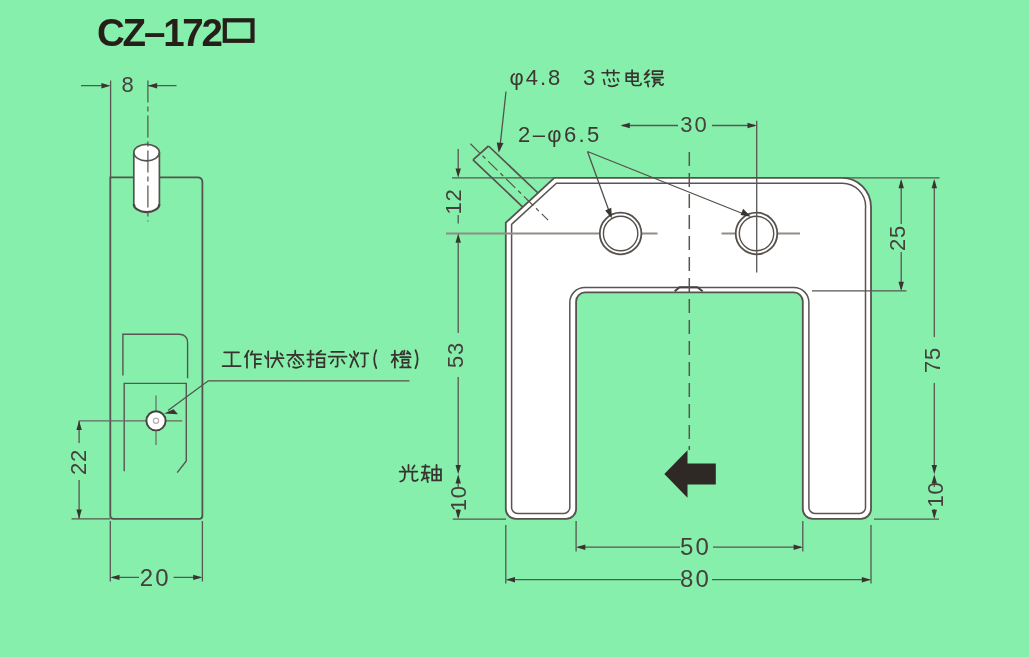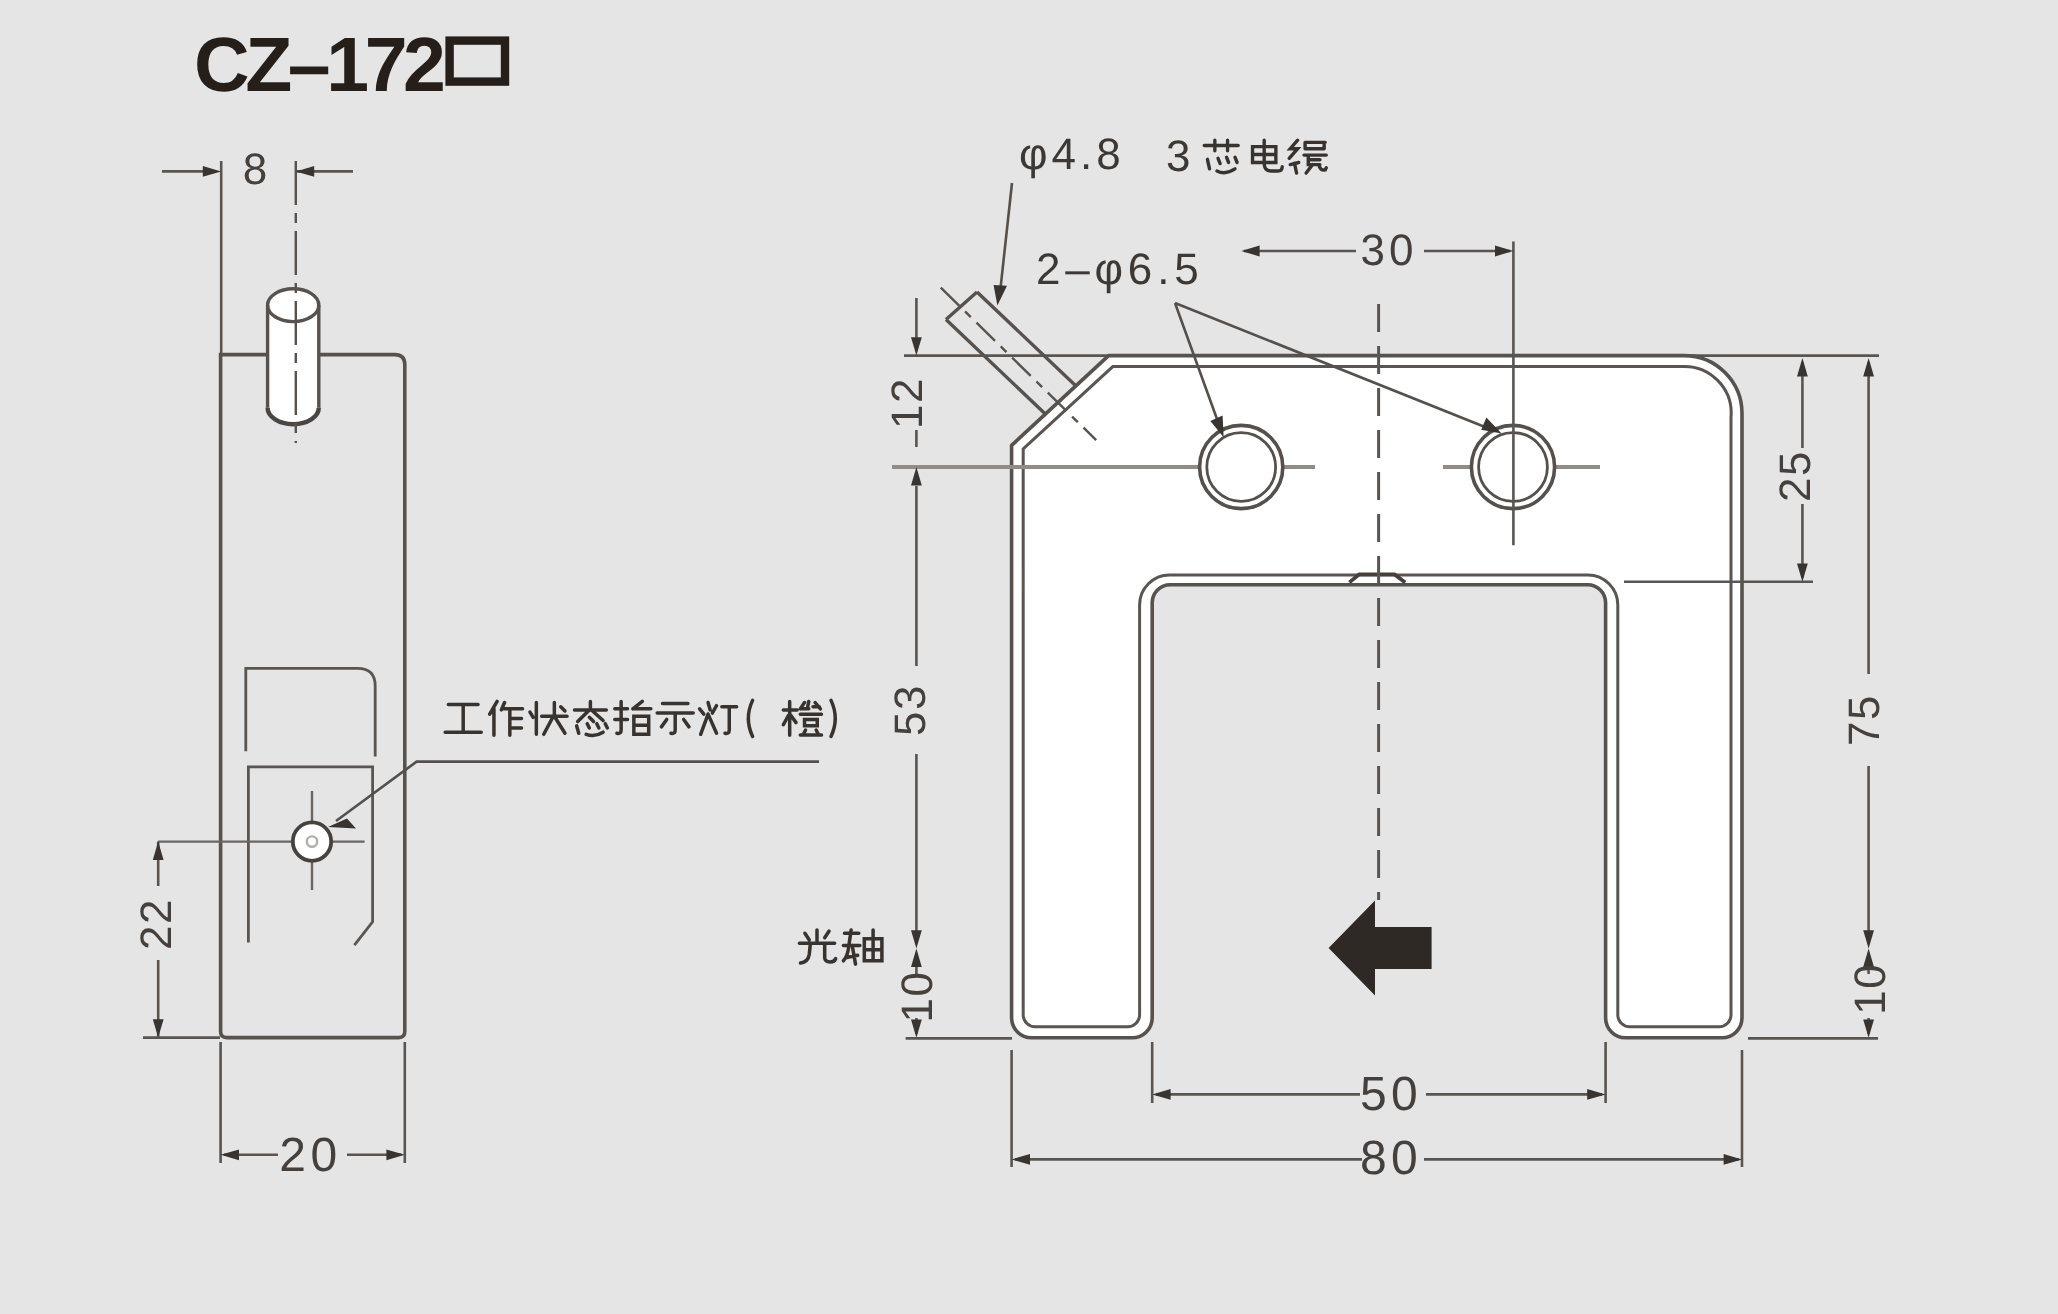--- a/index.html
+++ b/index.html
@@ -1,16 +1,16 @@
 <!DOCTYPE html>
 <html><head>
 <meta charset="utf-8">
 <style>
 html,body{margin:0;padding:0;background:#ffffff;}
-#page{position:relative;width:1029px;height:657px;background:#e5e5e5;overflow:hidden;}
+#page{position:relative;width:1029px;height:657px;background:#86efac;overflow:hidden;}
 svg{position:absolute;top:0;left:0;}
 .t{font-family:"Liberation Sans",sans-serif;fill:#45403b;}
 </style>
 </head>
 <body>
 <div id="page">
 <svg width="1029" height="657" viewBox="0 0 1029 657">
 <defs>
 <g id="arr">
           <path d="M0,0 L9.2,-2.7 L9.2,2.7 Z"></path>

